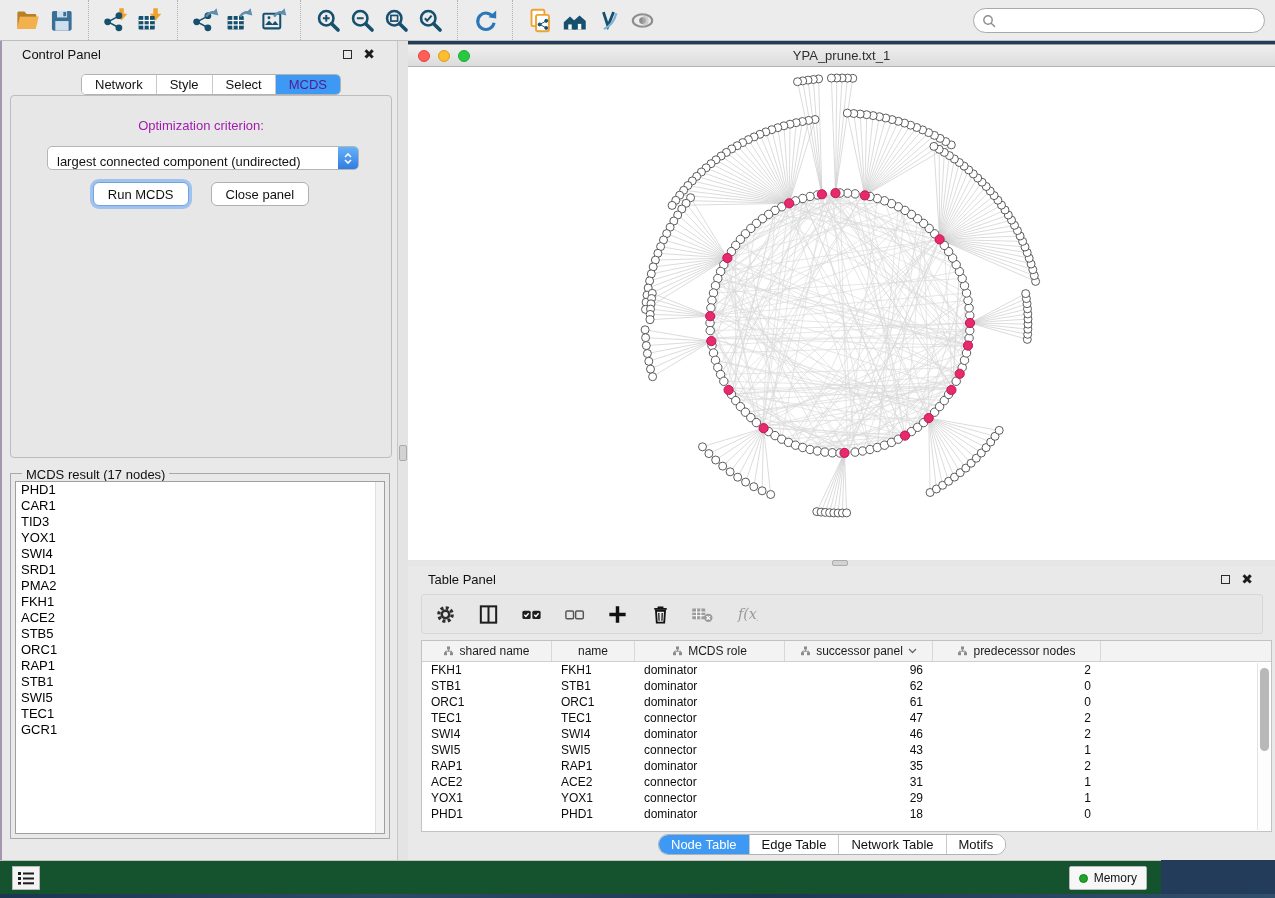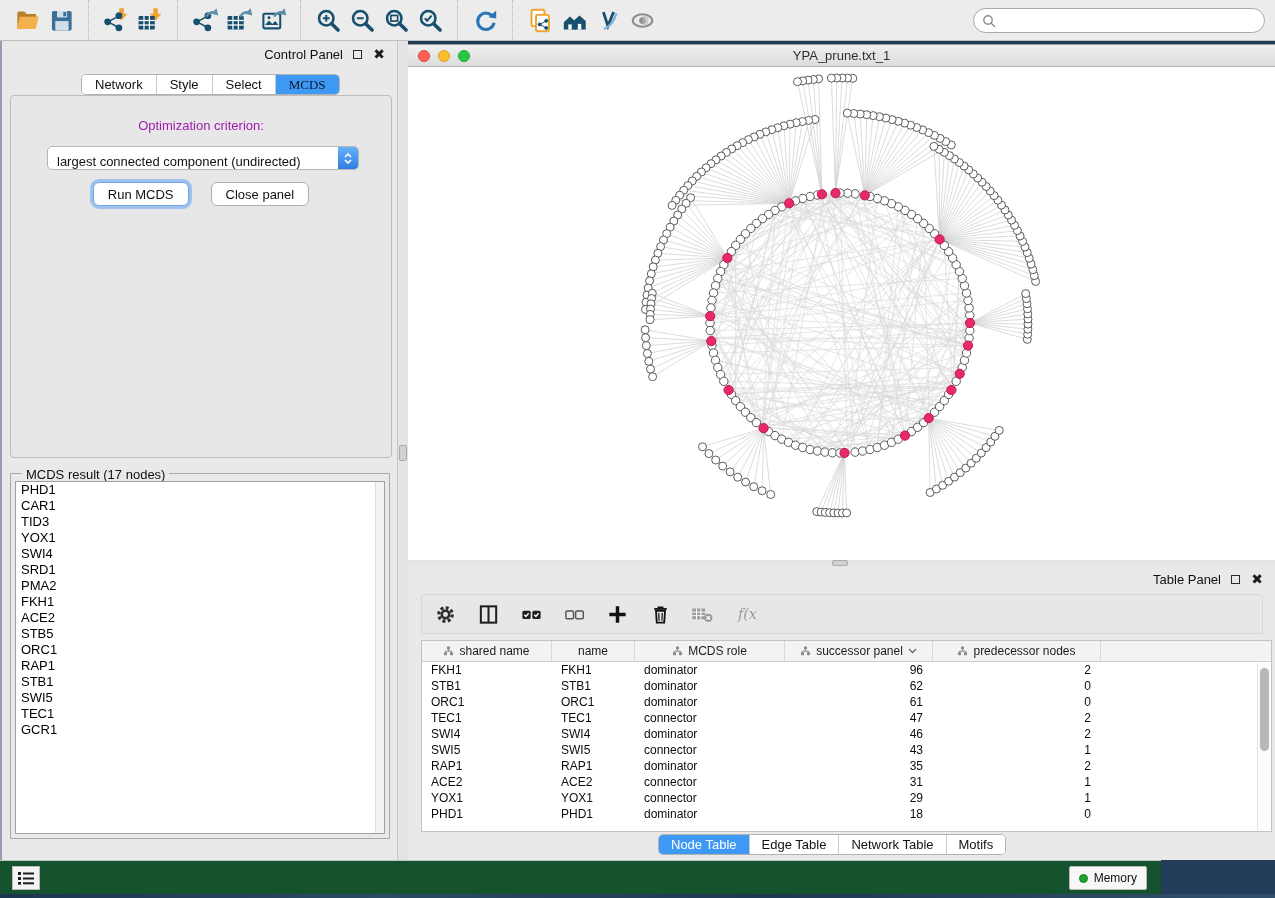--- a/index.html
+++ b/index.html
@@ -21,33 +21,33 @@
   .search-field input { border:none; outline:none; flex:1; height:20px; font-size:13px; background:transparent; }
 
   
   .left-strip { position:absolute; left:0; top:41px; width:2px; height:853px; background:#a695af; }
   .bottom-strip { position:absolute; left:0; top:894px; width:1275px; height:4px;
     background:linear-gradient(90deg,#1c3550,#2c4a66 30%,#1e3852 60%,#31506d); }
 
   
   .control-panel { position:absolute; left:2px; top:41px; width:396px; height:819px;
     background:#e9e9e9; border-right:1px solid #c6c6c6; }
-  .panel-titlebar { height:26px; display:flex; align-items:center; padding:0 10px;text-align:right; }
+  .panel-titlebar { height:26px; display:flex; align-items:center; padding:0 20px; }
   .panel-titlebar .ptitle { font-size:13px; color:#111; flex:1; }
   .wbtn { width:16px; height:16px; display:flex; align-items:center; justify-content:center;
     margin-left:6px; cursor:default; }
   .float-glyph { width:9px; height:9px; border:1.8px solid #2b2b2b; display:inline-block; }
   .close-glyph { font-size:14px; font-weight:bold; color:#1c1c1c; line-height:9px; }
 
   .cp-tabs { position:absolute; left:79px; top:33px; display:flex; height:21px;
     border:1px solid #b2b2b2; border-radius:5px; overflow:hidden; background:#fff; }
   .cp-tab { padding:0 13px; font-size:13px; display:flex; align-items:center; background:#fff;
     border-right:1px solid #c9c9c9; color:#111; cursor:default; }
   .cp-tab:last-child { border-right:none; }
-  .cp-tab.active { background:#3d99f4; color:#0f172a;font-family:Liberation Serif, serif; }
+  .cp-tab.active { background:#3d99f4; color:#4c1d95; }
 
   .cp-content { position:absolute; left:8px; top:54px; width:382px; height:363px;
     border:1px solid #bdbdbd; border-radius:4px; background:#e7e7e7; }
   .opt-label { text-align:center; margin-top:22px; font-size:13px; color:#a21caf; }
   .opt-select { position:absolute; left:36px; top:50px; width:312px; height:24px;
     background:#fff; border:1px solid #b5b5b5; border-radius:5px;
     display:flex; align-items:flex-end; cursor:default; }
   .opt-select .sel-text { flex:1; font-size:13px; padding-left:9px; color:#111; white-space:nowrap; }
   .opt-cap { width:20px; height:22px; margin-right:0px; border-radius:0 4px 4px 0;
     background:linear-gradient(#66b1f9,#2f7de0); display:flex; flex-direction:column;
@@ -104,21 +104,21 @@
   .th { display:flex; align-items:center; justify-content:center; gap:5px;
     border-right:1px solid #d8d8d8; font-size:12px; color:#1c1c1c; cursor:default; position:relative; }
   .tbody .tr { display:flex; height:16px; }
   .td { font-size:12px; color:#0c0c0c; line-height:16px; white-space:nowrap; overflow:hidden; cursor:default; }
   .td.left { text-align:left; padding-left:9px; }
   .td.right { text-align:right; padding-right:10px; }
   .tp-scroll { position:absolute; right:1px; top:22px; bottom:1px; width:13px; background:#fdfdfd;
     border-left:1px solid #e3e3e3; }
   .tp-thumb { position:absolute; left:2px; top:5px; width:9px; height:83px; background:#b8b8b8; border-radius:5px; }
   .tp-tabs { position:absolute; left:250px; top:268px; display:flex; height:21px;
-    border:1px solid #b2b2b2; border-radius:5px; overflow:hidden; background:#fff;text-align:center; }
+    border:1px solid #b2b2b2; border-radius:10px; overflow:hidden; background:#fff;text-align:center; }
   .tp-tab { padding:0 12px; font-size:13px; display:flex; align-items:center; background:#fff;
     border-right:1px solid #c9c9c9; color:#111; cursor:default; }
   .tp-tab:last-child { border-right:none; }
   .tp-tab.active { background:#3d99f4; color:#fff; }
 
   
   .status-bar { position:absolute; left:0; top:860px; width:1161px; height:34px;
     background:#14532d; border-top:1px solid #c2c2c2; }
   .list-btn { position:absolute; left:12px; top:5px; width:28px; height:24px; background:#f4f4f4;
     border:1px solid #b9b9b9; display:flex; align-items:center; justify-content:center; cursor:default; }

